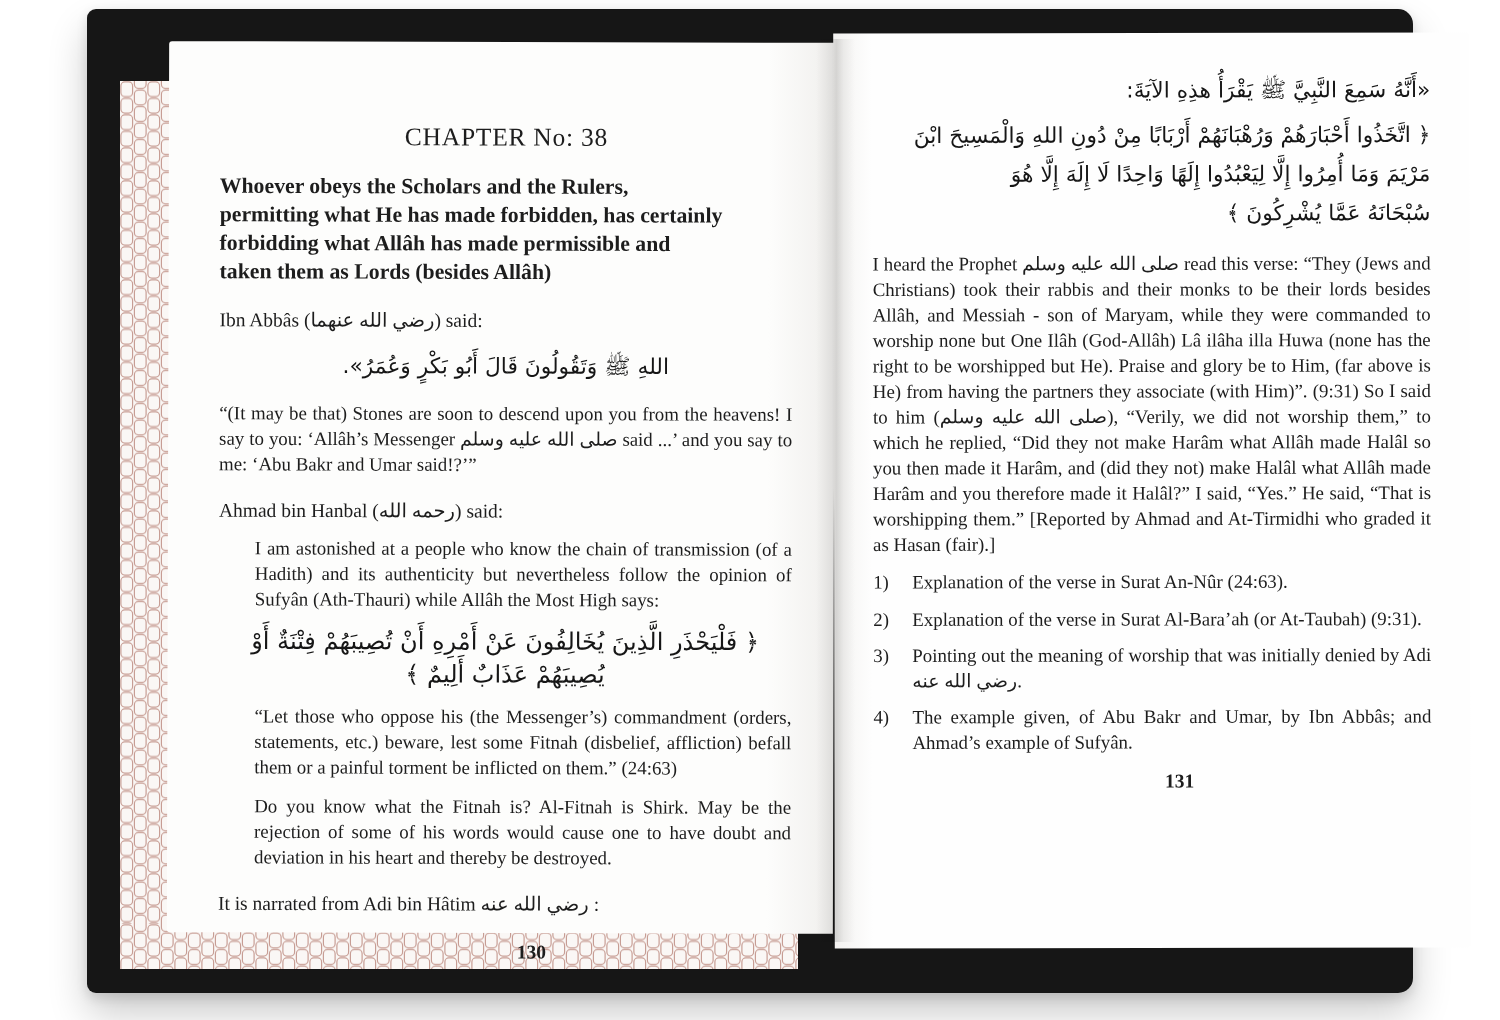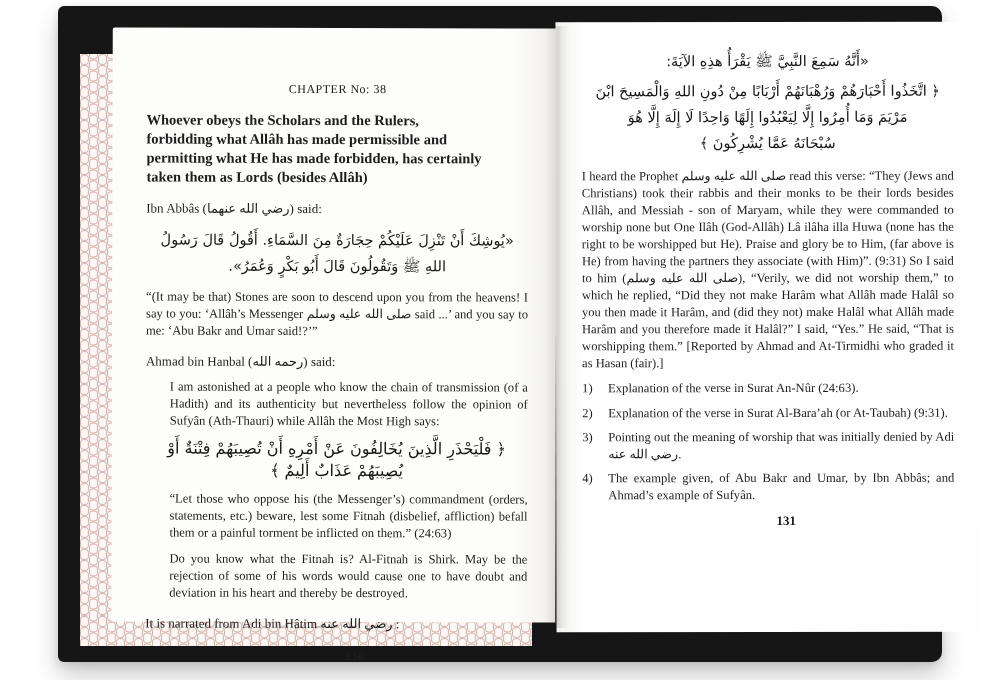--- a/index.html
+++ b/index.html
@@ -24,28 +24,28 @@
   .fore-edge { position:absolute; right:14px; top:26px; width:10px; height:596px;
                background:repeating-linear-gradient(to bottom, #f6f6f6 0 3px, #c9c9c7 3px 4px);
                border-radius:2px; }
 
   .gutter { position:absolute; left:486px; top:20px; width:26px; height:602px;
             background:linear-gradient(to right, rgba(0,0,0,0) 0%, rgba(0,0,0,0.07) 40%,
                        rgba(0,0,0,0.13) 52%, rgba(0,0,0,0.05) 70%, rgba(0,0,0,0) 100%); }
 
   
   .lp-inner { padding:22px 28px 0 34px; }
-  .chapter-no { text-align:center; font-size:12px; letter-spacing:0.5px; margin-top:32px; }
+  .chapter-no { text-align:center; font-size:17px; letter-spacing:0.5px; margin-top:32px; }
   .chapter-title { text-align:left; font-weight:bold; font-size:14.5px; line-height:19px;
                    margin-top:14px; }
   .said-line { font-size:13px; margin-top:14px; }
   .arabic { font-family:"DejaVu Sans", sans-serif; direction:rtl; unicode-bidi:embed;
             font-size:14.5px; line-height:26px; color:#161616; }
   .arabic-center { text-align:center; }
-  .arabic-right  { text-align:center; }
+  .arabic-right  { text-align:right; }
   .arabic-small  { font-size:16px; line-height:22px; }
   .para { font-size:12.6px; line-height:17px; text-align:justify; margin-top:9px; }
   .indent { margin-left:24px; }
   .pagenum { text-align:center; font-size:13px; font-weight:bold; margin-top:16px;padding-left:36px; }
 
   
   .rp-inner { padding:26px 26px 0 26px; }
   .rp-arabic-block { margin-top:4px; }
   .issues-head { font-family:"Liberation Sans", sans-serif; font-weight:bold;
                  font-size:13px; margin-top:14px; }
@@ -84,29 +84,28 @@
   </svg>
 
   <div class="fore-edge"></div>
 
   <div class="page page-left">
     <div class="lp-inner">
       <div class="chapter-no">CHAPTER No: 38</div>
 
       <div class="chapter-title">
         <div>Whoever obeys the Scholars and the Rulers,</div>
+        <div>permitting what He has made forbidden, has certainly</div>
         <div>forbidding what Allâh has made permissible and</div>
-        <div>permitting what He has made forbidden, has certainly</div>
         <div>taken them as Lords (besides Allâh)</div>
       </div>
 
       <div class="said-line">Ibn Abbâs (رضي الله عنهما) said:</div>
 
       <div class="arabic arabic-center" style="margin-top:10px;">
-        <div>«يُوشِكَ أَنْ تَنْزِلَ عَلَيْكُمْ حِجَارَةٌ مِنَ السَّمَاءِ. أَقُولُ قَالَ رَسُولُ</div>
         <div>اللهِ ﷺ وَتَقُولُونَ قَالَ أَبُو بَكْرٍ وَعُمَرُ».</div>
       </div>
 
       <div class="para" style="margin-top:10px;">“(It may be that) Stones are soon to descend upon you from the heavens! I say to you: ‘Allâh’s Messenger صلى الله عليه وسلم said ...’ and you say to me: ‘Abu Bakr and Umar said!?’”</div>
 
       <div class="said-line">Ahmad bin Hanbal (رحمه الله) said:</div>
 
       <div class="para indent">I am astonished at a people who know the chain of transmission (of a Hadith) and its authenticity but nevertheless follow the opinion of Sufyân (Ath-Thauri) while Allâh the Most High says:</div>
 
       <div class="arabic arabic-center arabic-small" style="margin-top:8px;">﴿ فَلْيَحْذَرِ الَّذِينَ يُخَالِفُونَ عَنْ أَمْرِهِ أَنْ تُصِيبَهُمْ فِتْنَةٌ أَوْ يُصِيبَهُمْ عَذَابٌ أَلِيمٌ ﴾</div>

